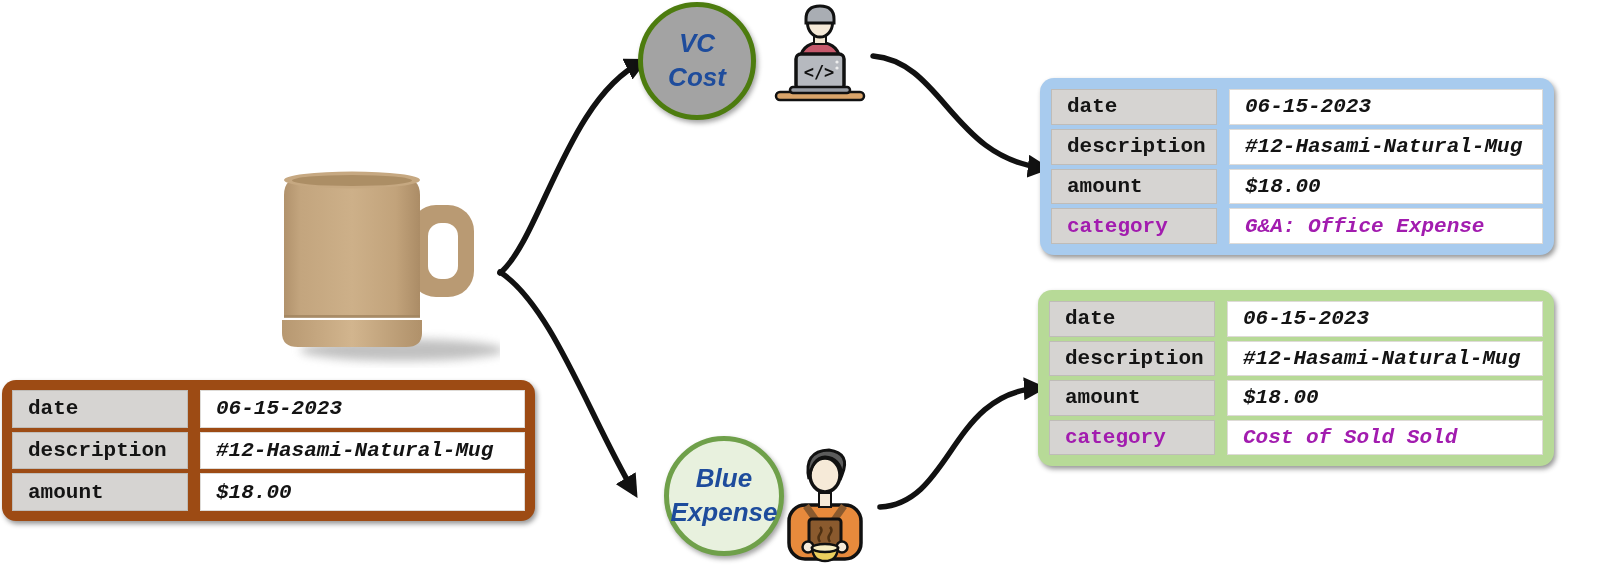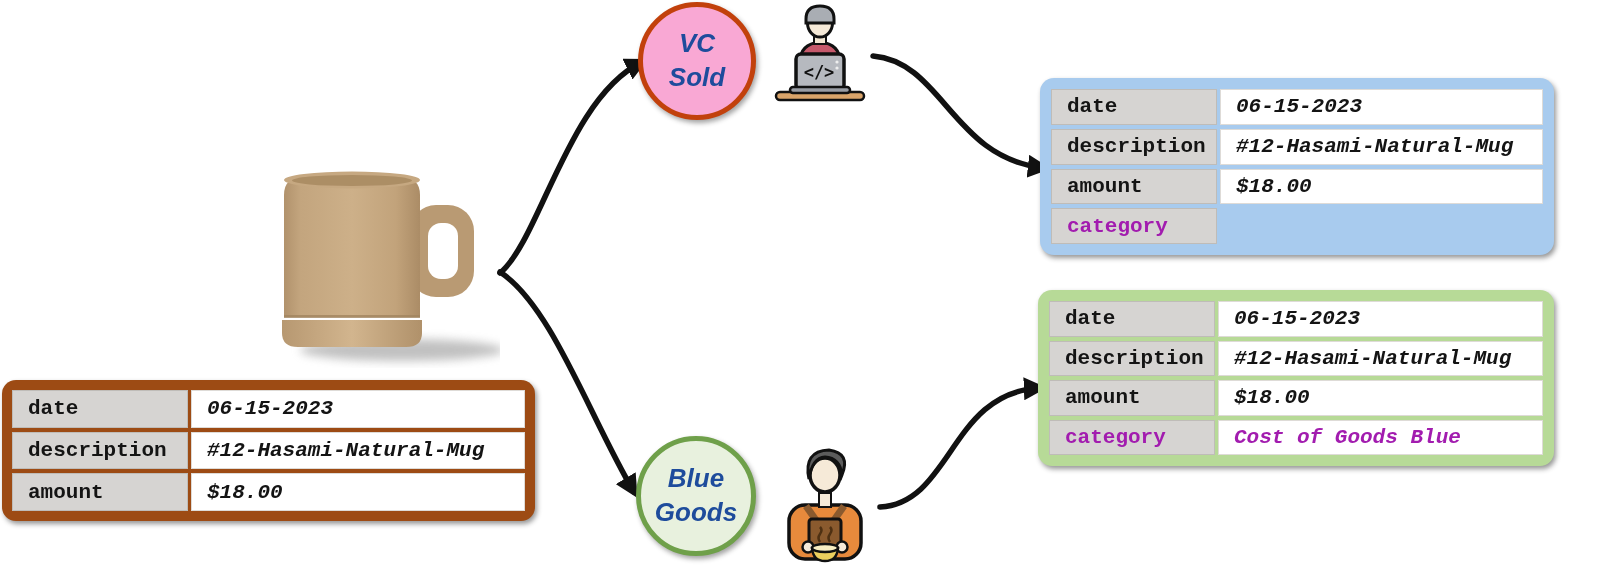--- a/index.html
+++ b/index.html
@@ -3,41 +3,41 @@
 <meta charset="utf-8">
 <style>
   html,body{margin:0;padding:0;background:#fff;}
   .canvas{position:relative;width:1600px;height:566px;background:#ffffff;overflow:hidden;
           font-family:"Liberation Mono",monospace;}
   svg{display:block;}
 
   
   .txn-table{position:absolute;border-radius:14px;padding:10px;display:flex;flex-direction:column;
              gap:4px;box-sizing:border-box;box-shadow:2px 3px 5px rgba(25,25,25,.45);}
-  .txn-row{display:flex;gap:3px;flex:1;min-height:0;}
+  .txn-row{display:flex;gap:12px;flex:1;min-height:0;}
   .cell{display:flex;align-items:center;padding:0 15px;font-weight:bold;font-size:21px;
         color:#141414;box-sizing:border-box;white-space:nowrap;overflow:hidden;}
   .cell.label{background:#d6d4d2;border:1px solid #bfbcb8;flex:none;}
   .cell.value{background:#ffffff;border:1px solid #dedbd7;flex:1;font-style:italic;}
   .txn-row.category .cell{color:#a21caf;}
 
   .source-table{left:2px;top:380px;width:533px;height:141px;background:#9d4b14;}
   .source-table .cell.label{width:176px;}
   .vc-table{left:1040px;top:78px;width:514px;height:177px;background:#a8cbee;padding:11px;}
   .bb-table{left:1038px;top:290px;width:516px;height:176px;background:#b7da97;padding:11px;}
   .vc-table .cell.label,.bb-table .cell.label{width:166px;}
 
   
   .circle{position:absolute;border-radius:50%;display:flex;flex-direction:column;align-items:center;
           justify-content:center;box-sizing:border-box;font-family:"Liberation Sans",sans-serif;
           font-weight:bold;font-style:italic;color:#1e4c9c;text-align:center;
           box-shadow:2px 3px 5px rgba(25,25,25,.4);}
   .circle .line{font-size:26px;line-height:1.3;}
-  .vc-circle{left:638px;top:2px;width:118px;height:118px;background:#f9a8d4;border:5px solid #c2410c;}
-  .bb-circle{left:636px;top:436px;width:120px;height:120px;background:#e8f1de;border:5px solid #6fa04a;}
+  .vc-circle{left:638px;top:2px;width:118px;height:118px;background:#a3a3a3;border:5px solid #4d7c0f;}
+  .bb-circle{left:664px;top:436px;width:120px;height:120px;background:#e8f1de;border:5px solid #6fa04a;}
 
   .icon-box{position:absolute;}
 </style>
 </head>
 <body>
 
 <div class="canvas">
 
   <svg width="1600" height="566" style="position:absolute;left:0;top:0;">
     <defs>
@@ -91,21 +91,21 @@
       <div class="cell value">#12-Hasami-Natural-Mug</div>
     </div>
     <div class="txn-row">
       <div class="cell label">amount</div>
       <div class="cell value">$18.00</div>
     </div>
   </div>
 
   <div class="circle vc-circle">
     <div class="line">VC</div>
-    <div class="line">Sold</div>
+    <div class="line">Cost</div>
   </div>
 
   <svg class="icon-box" style="left:770px;top:4px;" width="100" height="100" viewBox="0 0 100 100">
     <rect x="6" y="88" width="88" height="8" rx="4" fill="#d9a46a" stroke="#111" stroke-width="2.5"></rect>
     <path d="M30 88 L30 58 Q30 40 50 38 Q70 40 70 58 L70 88 Z" fill="#c6596b" stroke="#111" stroke-width="3"></path>
     <rect x="44" y="29" width="12" height="11" fill="#f3e7d3" stroke="#111" stroke-width="2"></rect>
     <ellipse cx="50" cy="19" rx="12.5" ry="14" fill="#f6ead8" stroke="#111" stroke-width="3"></ellipse>
     <path d="M36 15 Q36 2 50 2 Q64 2 64 15 L64 19 L36 19 Z" fill="#a9adb3" stroke="#111" stroke-width="3"></path>
     <rect x="26" y="50" width="48" height="36" rx="5" fill="#b6b9bf" stroke="#111" stroke-width="3.5"></rect>
     <circle cx="67" cy="58" r="1.6" fill="#eeeeee"></circle>
@@ -122,26 +122,27 @@
     <div class="txn-row">
       <div class="cell label">description</div>
       <div class="cell value">#12-Hasami-Natural-Mug</div>
     </div>
     <div class="txn-row">
       <div class="cell label">amount</div>
       <div class="cell value">$18.00</div>
     </div>
     <div class="txn-row category">
       <div class="cell label">category</div>
+      <div class="cell value">G&amp;A: Office Expense</div>
     </div>
   </div>
 
   <div class="circle bb-circle">
     <div class="line">Blue</div>
-    <div class="line">Goods</div>
+    <div class="line">Expense</div>
   </div>
 
   <svg class="icon-box" style="left:775px;top:443px;" width="100" height="120" viewBox="0 0 100 120">
     <rect x="14" y="62" width="72" height="54" rx="16" fill="#e78a3c" stroke="#111" stroke-width="3.5"></rect>
     <path d="M31 63 L43 80" stroke="#8a5a2e" stroke-width="7"></path>
     <path d="M69 63 L57 80" stroke="#8a5a2e" stroke-width="7"></path>
     <rect x="34" y="76" width="32" height="30" rx="3" fill="#8a5a2e" stroke="#111" stroke-width="3"></rect>
     <path d="M45 84 q3 3 0 7 q-3 4 0 8 M55 84 q3 3 0 7 q-3 4 0 8" fill="none" stroke="#4e3012" stroke-width="2.5"></path>
     <rect x="44" y="50" width="12" height="14" fill="#f6ead8" stroke="#111" stroke-width="2"></rect>
     <ellipse cx="50" cy="32" rx="15" ry="17" fill="#f6ead8" stroke="#111" stroke-width="3.5"></ellipse>
@@ -160,17 +161,17 @@
     <div class="txn-row">
       <div class="cell label">description</div>
       <div class="cell value">#12-Hasami-Natural-Mug</div>
     </div>
     <div class="txn-row">
       <div class="cell label">amount</div>
       <div class="cell value">$18.00</div>
     </div>
     <div class="txn-row category">
       <div class="cell label">category</div>
-      <div class="cell value">Cost of Goods Blue</div>
+      <div class="cell value">Cost of Sold Sold</div>
     </div>
   </div>
 
 </div>
 
 </body></html>

